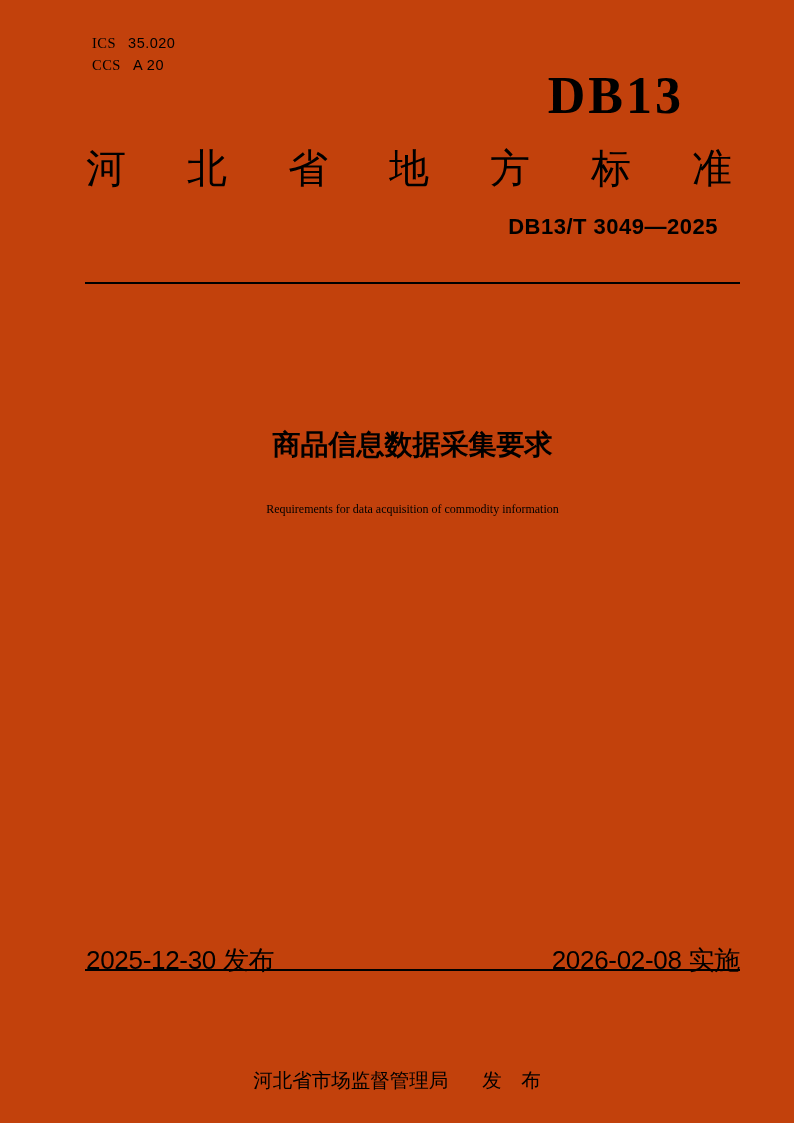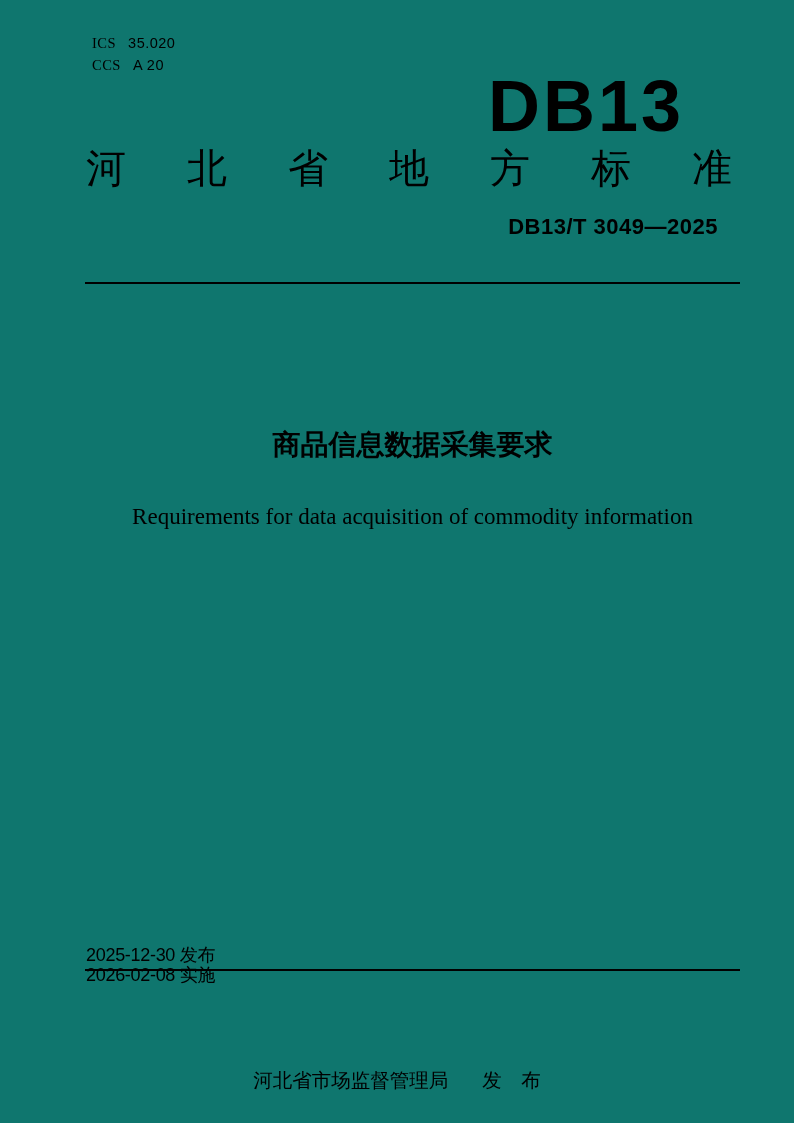--- a/index.html
+++ b/index.html
@@ -3,21 +3,21 @@
 <meta charset="utf-8">
 <style>
   * { margin: 0; padding: 0; box-sizing: border-box; }
   html, body { background: #888; }
   body { font-family: "Liberation Sans", sans-serif; }
   .page {
     position: relative;
     width: 794px;
     height: 1123px;
     margin: 0 auto;
-    background: #0f766e;
+    background: #c2410c;
     color: #000000;
     overflow: hidden;
   }
 
   
   .ics-block {
     position: absolute;
     left: 92px;
     top: 32px;
     font-size: 14.5px;
@@ -31,23 +31,23 @@
   .ics-block .code-value {
     font-family: "Liberation Sans", sans-serif;
     letter-spacing: 0.5px;
   }
 
   
   .logo {
     position: absolute;
     top: 70px;
     right: 110px;
-    font-family: Liberation Sans, sans-serif;
+    font-family: Liberation Serif, serif;
     font-weight: 700;
-    font-size: 72px;
+    font-size: 52px;
     line-height: 1;
     letter-spacing: 3px;
   }
 
   
   .standard-name {
     position: absolute;
     left: 86px;
     top: 148px;
     width: 646px;
@@ -90,36 +90,35 @@
     font-weight: 700;
     line-height: 1.15;
   }
   .title-en {
     position: absolute;
     left: 85px;
     top: 502px;
     width: 655px;
     text-align: center;
     font-family: "Liberation Serif", serif;
-    font-size: 23px;
+    font-size: 12px;
     line-height: 1.3;
   }
 
   
   .dates {
     position: absolute;
     left: 86px;
     top: 946px;
     width: 654px;
     display: flex;
     justify-content: space-between;
-    font-size: 18px;
+    font-size: 26px;
     line-height: 1.1;
     letter-spacing: -0.3px;
-    flex-direction: column;
   }
 
   
   .footer {
     position: absolute;
     left: 0;
     top: 1040px;
     width: 794px;
     text-align: center;
     font-size: 19.5px;

